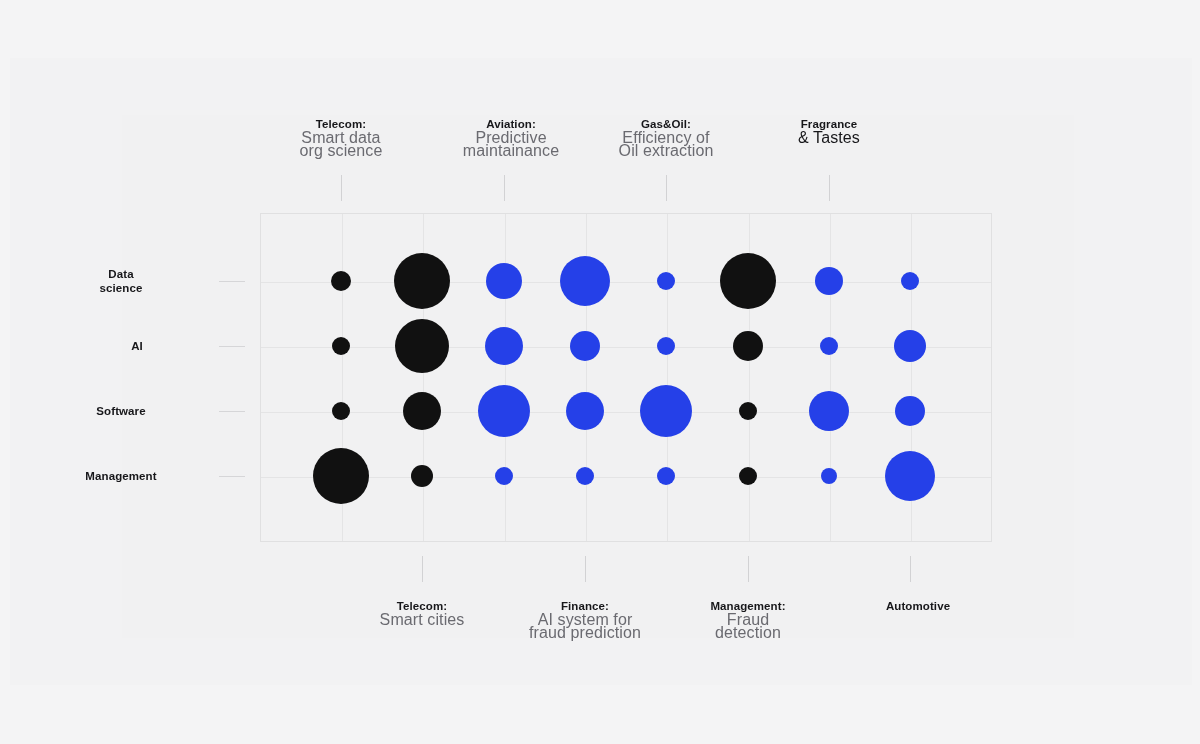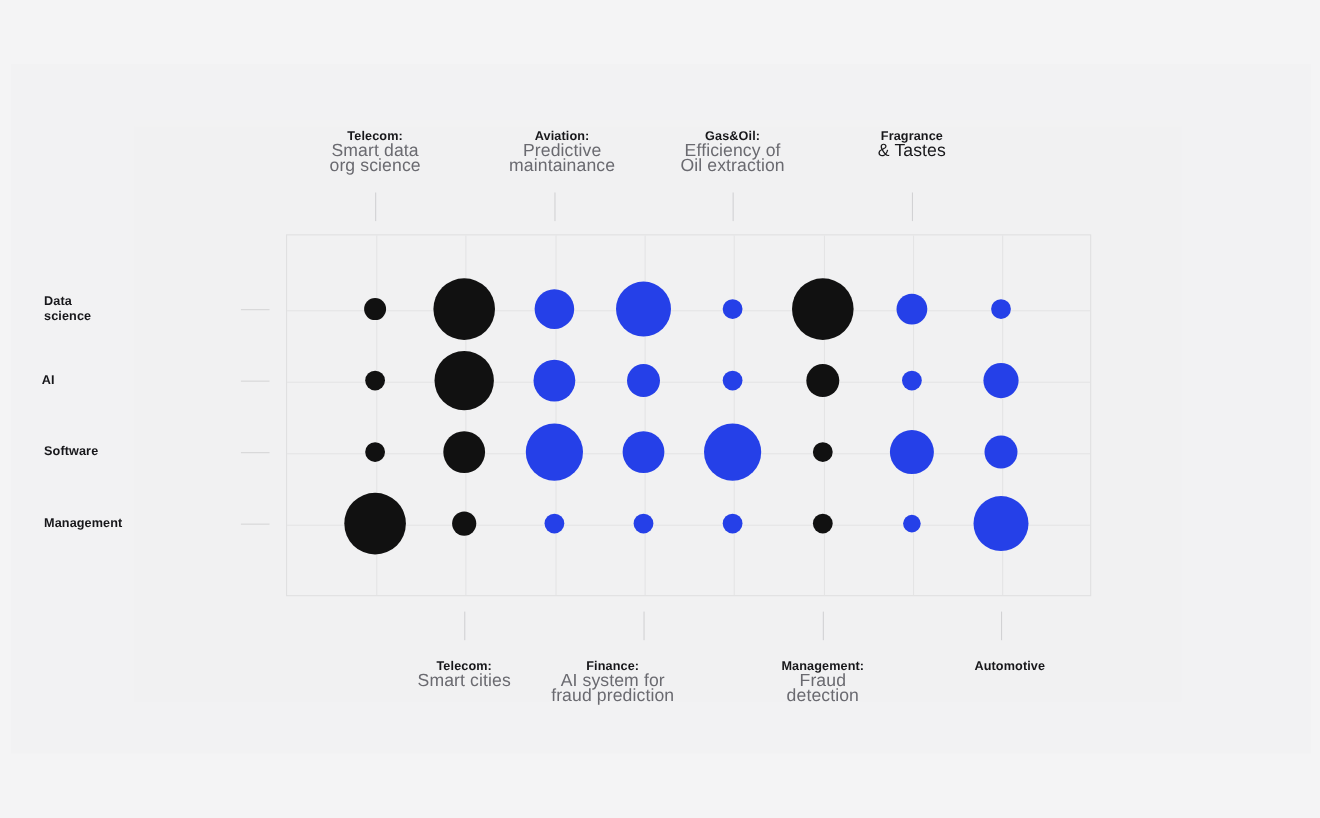--- a/index.html
+++ b/index.html
@@ -81,21 +81,21 @@
     width: 1px;
     height: 26px;
     background: #d2d2d4;
   }
 
   
   .row-label {
     position: absolute;
     right: 0;
     width: 160px;
-    text-align: left;
+    text-align: center;
     font-size: 11.5px;
     font-weight: 700;
     color: #17171a;
     line-height: 14px;
     letter-spacing: 0.1px;
     transform: translateY(-50%);
   }
 
   
   .col-label {
@@ -174,21 +174,21 @@
       <div class="bubble" title="Management" style="width: 22px; height: 22px; left: 422px; top: 476px; background: rgb(17, 17, 17);"></div>
       <div class="bubble" title="Management" style="width: 18px; height: 18px; left: 504px; top: 476px; background: rgb(37, 64, 232);"></div>
       <div class="bubble" title="Management" style="width: 18px; height: 18px; left: 585px; top: 476px; background: rgb(37, 64, 232);"></div>
       <div class="bubble" title="Management" style="width: 18px; height: 18px; left: 666px; top: 476px; background: rgb(37, 64, 232);"></div>
       <div class="bubble" title="Management" style="width: 18px; height: 18px; left: 748px; top: 476px; background: rgb(17, 17, 17);"></div>
       <div class="bubble" title="Management" style="width: 16px; height: 16px; left: 829px; top: 476px; background: rgb(37, 64, 232);"></div>
       <div class="bubble" title="Management" style="width: 50px; height: 50px; left: 910px; top: 476px; background: rgb(37, 64, 232);"></div>
       <div class="tick-h" style="left: 219px; top: 281px;"></div>
       <div class="row-label" style="left: 40px; top: 281px; width: 162px;"><span>Data</span><br><span>science</span></div>
       <div class="tick-h" style="left: 219px; top: 346px;"></div>
-      <div class="row-label" style="left: 38px; top: 346px; width: 162px;"><span>AI</span></div>
+      <div class="row-label" style="left: 56px; top: 346px; width: 162px;"><span>AI</span></div>
       <div class="tick-h" style="left: 219px; top: 411px;"></div>
       <div class="row-label" style="left: 40px; top: 411px; width: 162px;"><span>Software</span></div>
       <div class="tick-h" style="left: 219px; top: 476px;"></div>
       <div class="row-label" style="left: 40px; top: 476px; width: 162px;"><span>Management</span></div>
       <div class="col-label top" style="left: 341px;">
         <span class="title">Telecom:</span>
         <span class="sub">Smart data</span>
         <span class="sub">org science</span>
       </div>
       <div class="tick-v" style="left: 341px; top: 175px;"></div>
@@ -207,21 +207,21 @@
       <div class="col-label top" style="left: 829px;">
         <span class="title">Fragrance</span>
         <span class="sub" style="font-weight: 400; color: rgb(23, 23, 26);">&amp; Tastes</span>
       </div>
       <div class="tick-v" style="left: 829px; top: 175px;"></div>
       <div class="col-label bottom" style="left: 422px;">
         <span class="title">Telecom:</span>
         <span class="sub">Smart cities</span>
       </div>
       <div class="tick-v" style="left: 422px; top: 556px;"></div>
-      <div class="col-label bottom" style="left: 557px;">
+      <div class="col-label bottom" style="left: 585px;">
         <span class="title">Finance:</span>
         <span class="sub">AI system for</span>
         <span class="sub">fraud prediction</span>
       </div>
       <div class="tick-v" style="left: 585px; top: 556px;"></div>
       <div class="col-label bottom" style="left: 748px;">
         <span class="title">Management:</span>
         <span class="sub">Fraud</span>
         <span class="sub">detection</span>
       </div>

